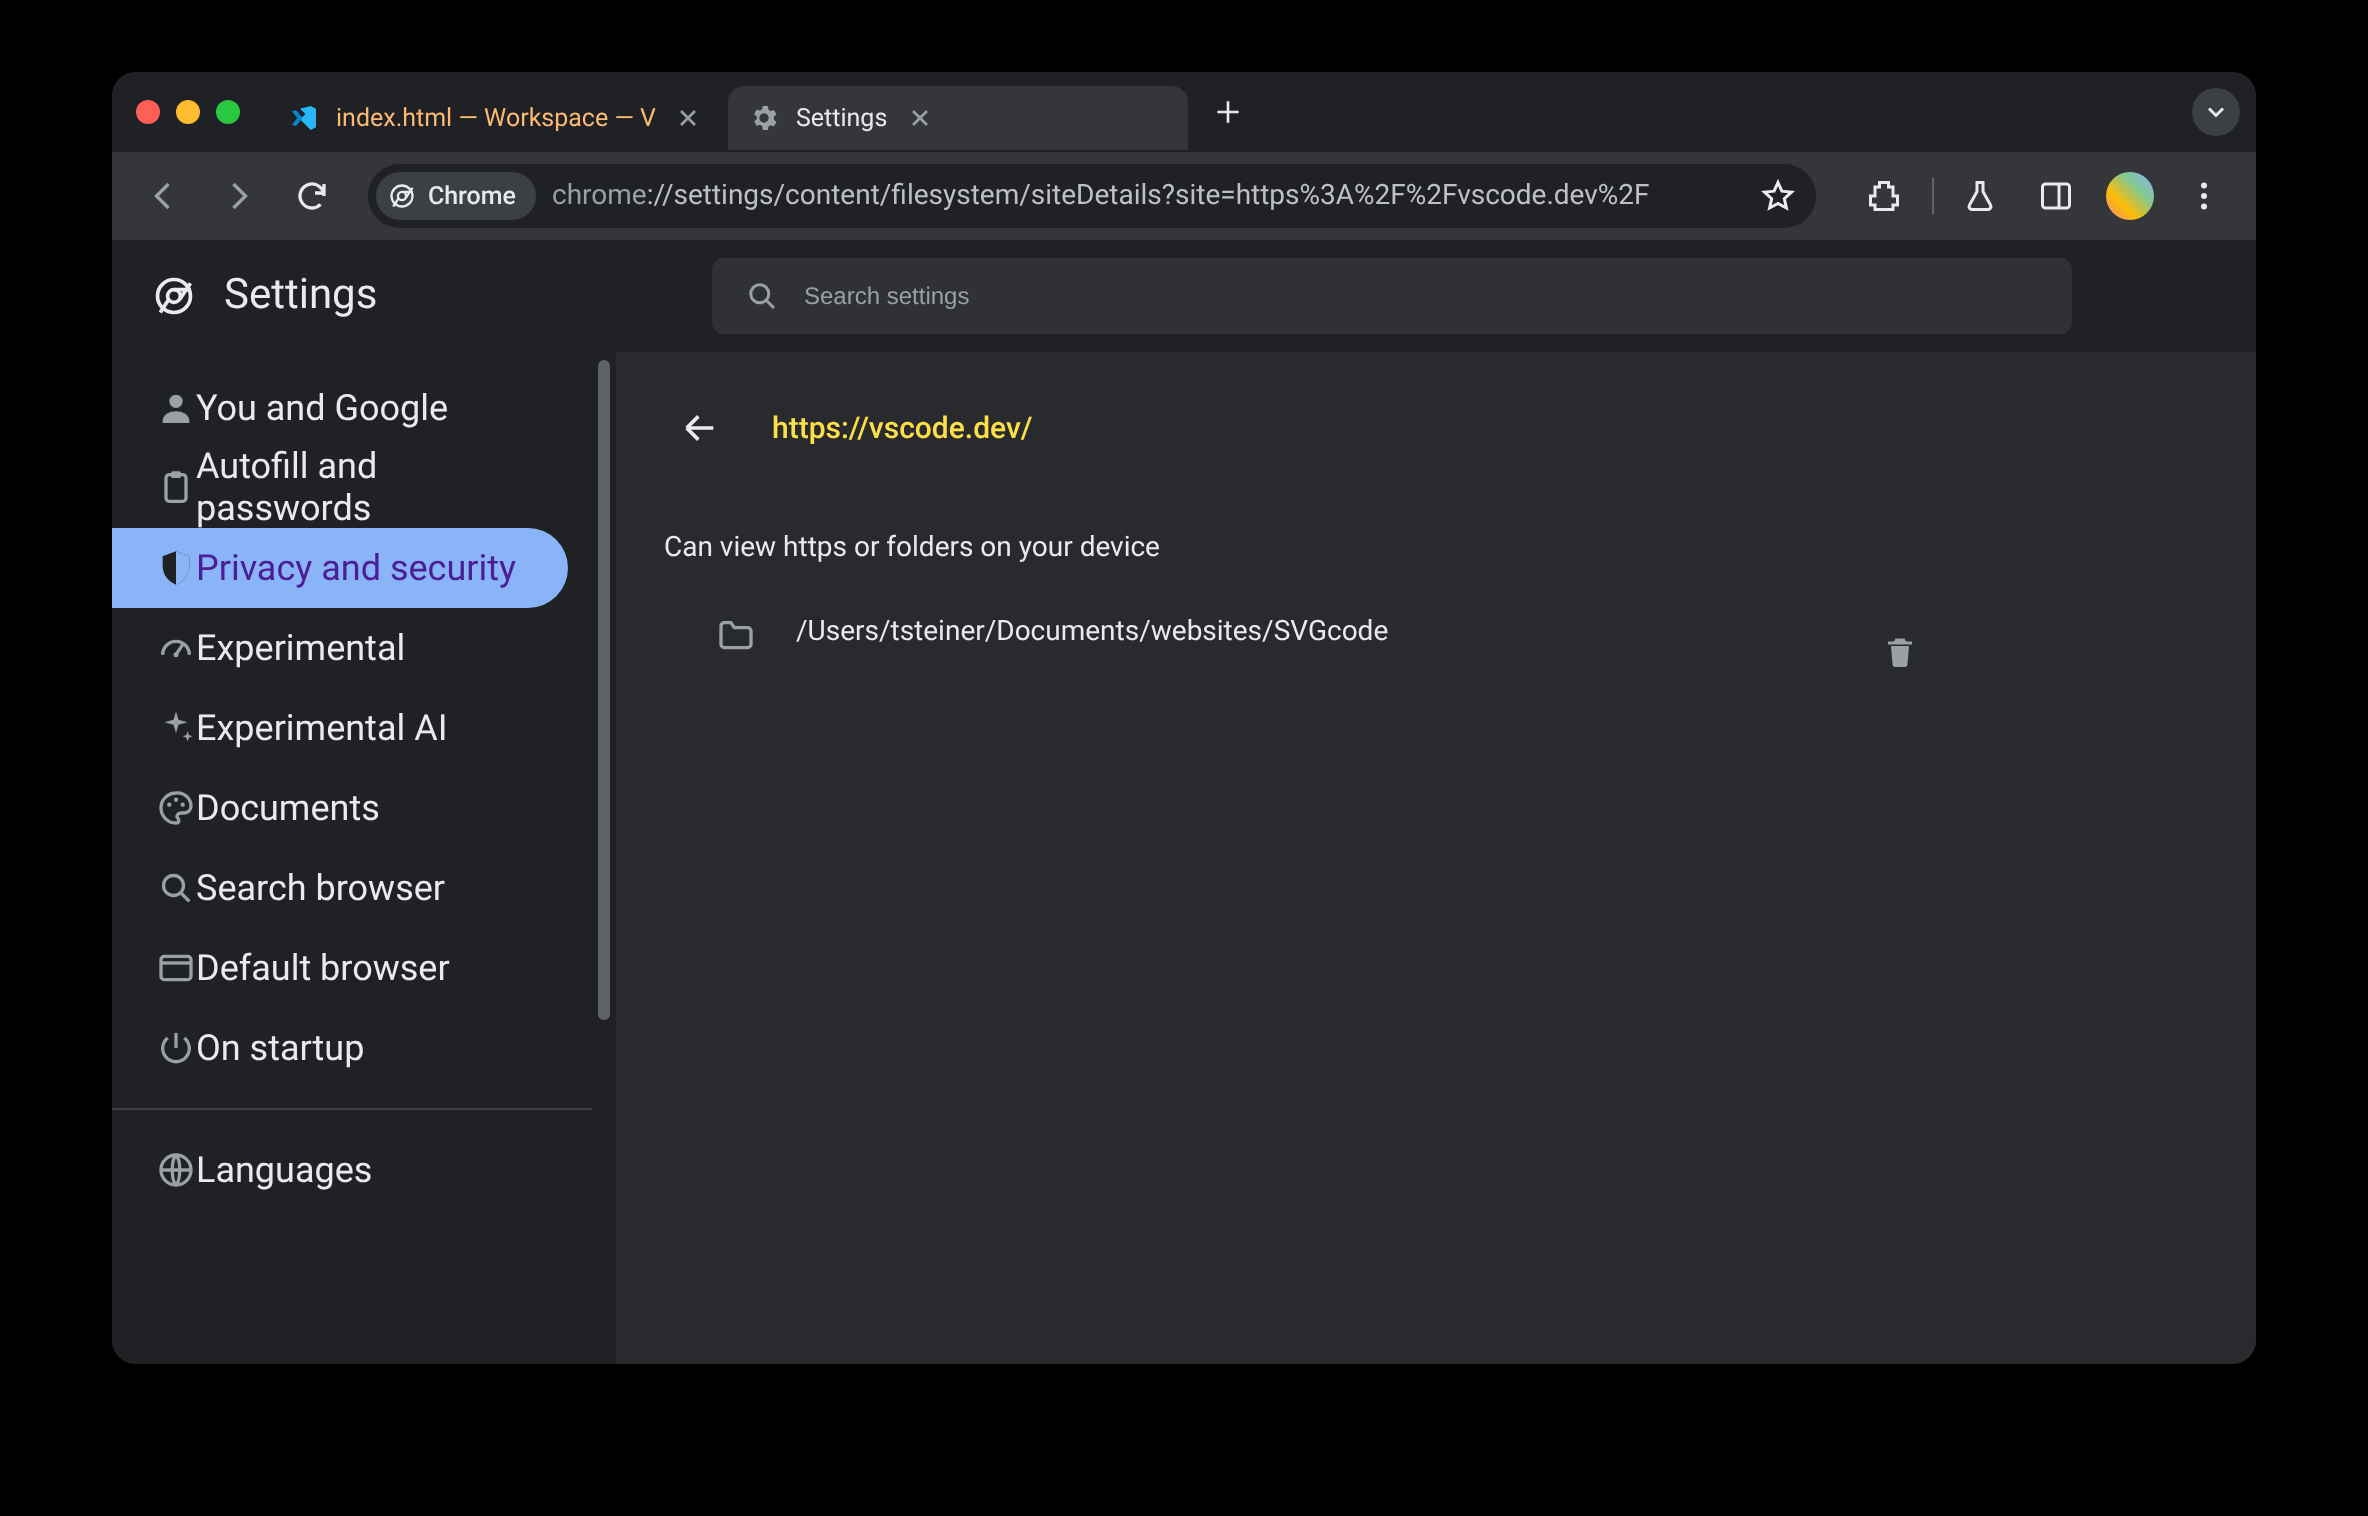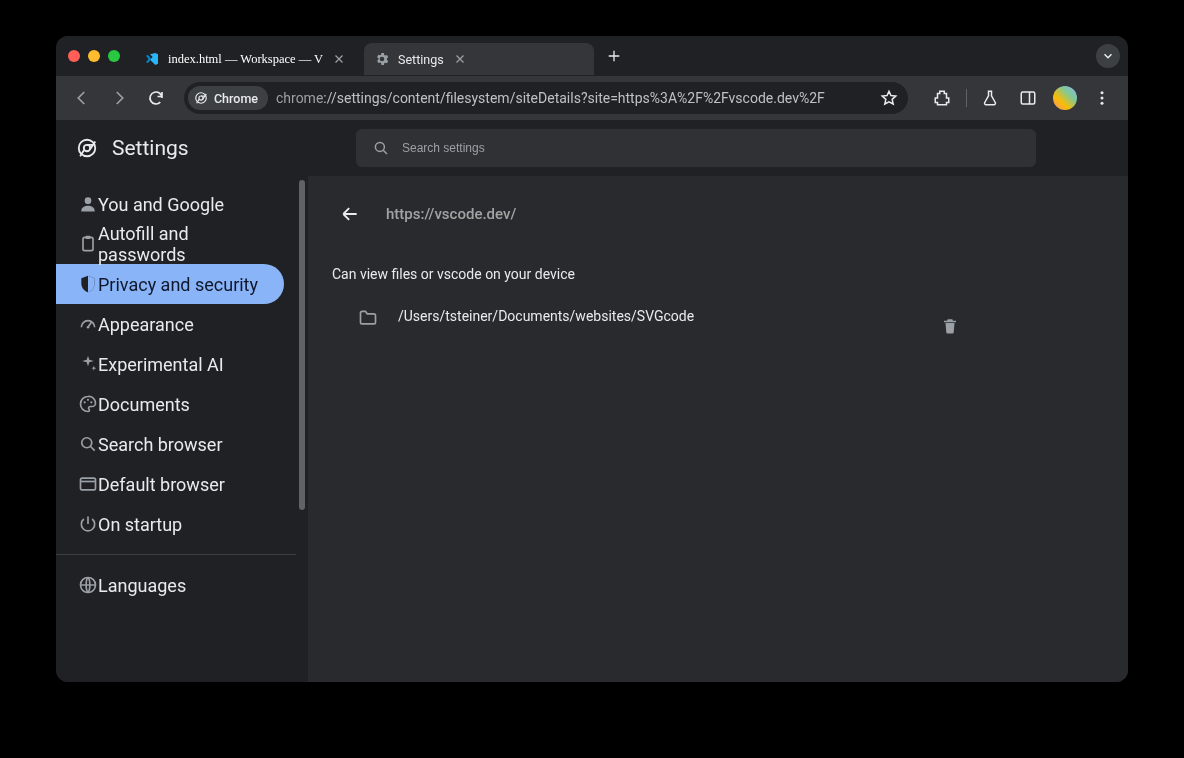--- a/index.html
+++ b/index.html
@@ -51,21 +51,21 @@
     display: flex;
     align-items: center;
     padding: 0 10px;
     gap: 8px;
     color: #bdc1c6;
     font-size: 12.5px;
     border-radius: 8px 8px 0 0;
     max-width: 230px;
     margin-top: 6px;
   }
-  .tab.inactive { background: #202124; color: #ffffff; font-family: Liberation Serif, serif; }
+  .tab.inactive { background: #202124; color: #fdba74; }
   .tab.active { background: #35363a; color: #e8eaed; }
   .tab .favicon { width: 16px; height: 16px; flex: 0 0 16px; display:flex; align-items:center; justify-content:center;}
   .tab .title { white-space: nowrap; overflow: hidden; text-overflow: ellipsis; }
   .tab .close { width: 16px; height:16px; display:flex; align-items:center; justify-content:center; color:#9aa0a6; flex:0 0 16px;}
   .newtab {
     width: 28px; height: 28px; display:flex; align-items:center; justify-content:center; color:#9aa0a6; margin-left: 6px;
   }
   .tabstrip .chev {
     position: absolute; right: 8px; top: 8px;
     width: 24px; height: 24px; border-radius: 50%; background:#3c4043;
@@ -164,38 +164,38 @@
   .nav-item {
     height: 40px;
     display:flex; align-items:center; 
     padding: 0 22px;
     color: #e8eaed; font-size: 18px;
     border-radius: 0 20px 20px 0;
     margin-right: 12px;
     cursor: pointer;
   }
   .nav-item .icon { width:20px; height:20px; color:#9aa0a6; display:flex; align-items:center; justify-content:center;}
-  .nav-item.active { background: #8ab4f8; color: #0f172a; }
+  .nav-item.active { background: #8ab4f8; color: #4c1d95; }
   .nav-item.active .icon { color:#202124; }
   .nav-divider { height:1px; background:#3c4043; margin: 10px 0; }
 
   .main {
     flex:1; background:#292a2d; overflow:auto; padding: 0 0 0 0;
   }
   .detail-card {
     max-width: 680px;
     margin: 0 0 0 0;
     padding: 14px 24px 24px 24px;
   }
   .detail-head {
     display:flex; align-items:center; gap: 18px;
     height: 48px;
   }
   .back-btn { width:36px; height:36px; border-radius:50%; display:flex; align-items:center; justify-content:center; color:#e8eaed;}
-  .site-url { color:#a3a3a3; font-size: 15px; font-weight: 500; }
+  .site-url { color:#fde047; font-size: 15px; font-weight: 500; }
   .section-label {
     margin-top: 28px;
     color:#e8eaed; font-size: 14px;
   }
   .file-row {
     margin-top: 26px;
     display:flex; align-items:flex-start; gap: 20px;
     padding-left: 26px;
   }
   .file-row .folder-icon { color:#9aa0a6; }
@@ -373,21 +373,21 @@
               </span>
             <span>Privacy and security</span>
           </div>
           <div class="nav-item">
             <span class="icon">
                 <svg width="20" height="20" viewBox="0 0 24 24">
                   <path fill="none" stroke="currentColor" stroke-width="2" d="M4 16a8 8 0 0116 0M12 16l4-6"></path>
                   <circle cx="12" cy="16" r="1.5" fill="currentColor"></circle>
                 </svg>
               </span>
-            <span>Appearance</span>
+            <span>Experimental</span>
           </div>
           <div class="nav-item">
             <span class="icon">
                 <svg width="20" height="20" viewBox="0 0 24 24">
                   <path fill="currentColor" d="M12 2l1.5 5L19 8.5 13.5 10 12 15l-1.5-5L5 8.5 10.5 7 12 2zM19 14l.8 2.2L22 17l-2.2.8L19 20l-.8-2.2L16 17l2.2-.8L19 14z"></path>
                 </svg>
               </span>
             <span>Experimental AI</span>
           </div>
           <div class="nav-item">
@@ -446,21 +446,21 @@
       <div class="main">
         <div class="detail-card">
           <div class="detail-head">
             <div class="back-btn">
               <svg width="20" height="20" viewBox="0 0 24 24">
                   <path fill="none" stroke="currentColor" stroke-width="2.2" d="M20 12H4m0 0l7-7m-7 7l7 7"></path>
                 </svg>
             </div>
             <div class="site-url">https://vscode.dev/</div>
           </div>
-          <div class="section-label">Can view files or vscode on your device</div>
+          <div class="section-label">Can view https or folders on your device</div>
           <div class="file-row">
             <span class="folder-icon">
               <svg width="20" height="20" viewBox="0 0 24 24">
                   <path fill="none" stroke="currentColor" stroke-width="2" d="M3 6a2 2 0 012-2h4l2 3h8a2 2 0 012 2v8a2 2 0 01-2 2H5a2 2 0 01-2-2V6z"></path>
                 </svg>
             </span>
             <span class="path">/Users/tsteiner/Documents/websites/SVGcode</span>
             <span class="trash">
               <svg width="18" height="18" viewBox="0 0 24 24">
                   <path fill="currentColor" d="M9 3h6l1 2h4v2H4V5h4l1-2zM6 8h12l-1 12a2 2 0 01-2 2H9a2 2 0 01-2-2L6 8z"></path>

